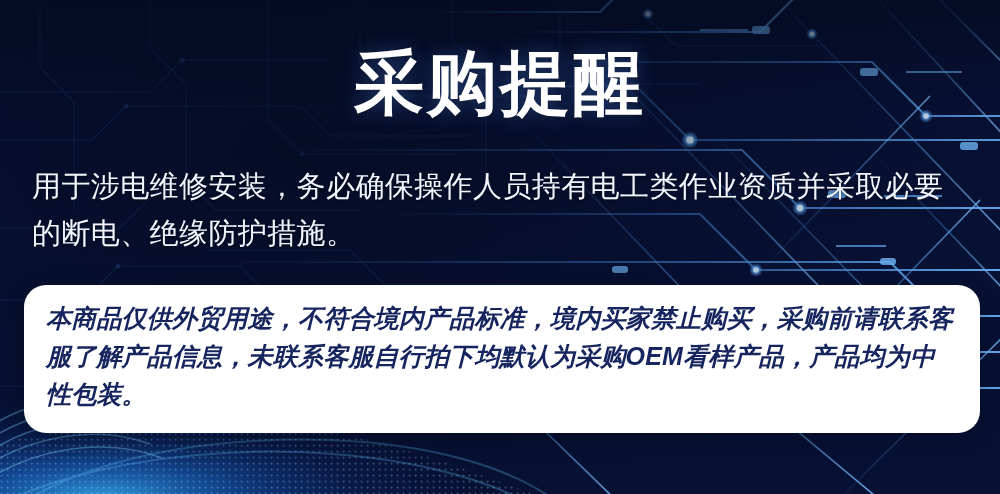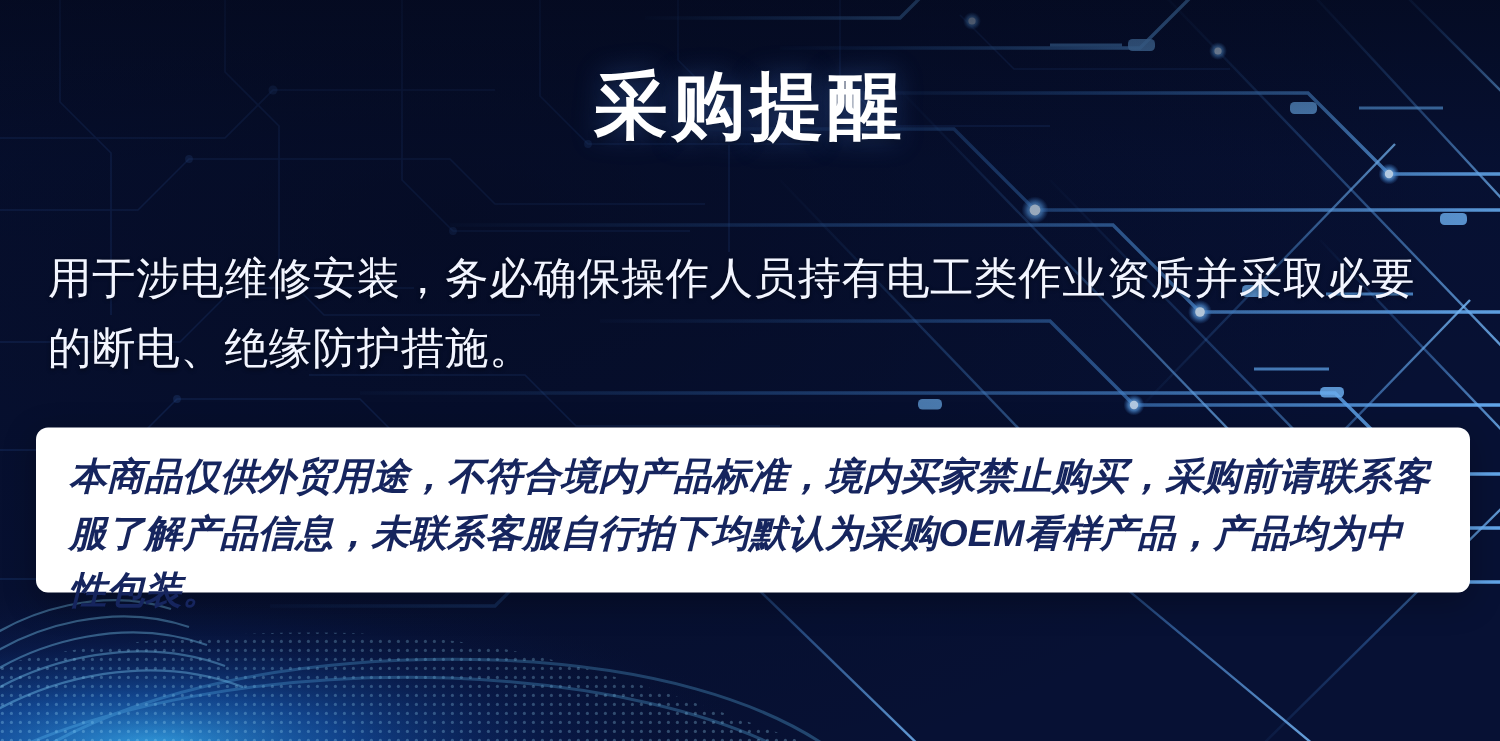--- a/index.html
+++ b/index.html
@@ -57,21 +57,21 @@
     height: 494px;
   }
 
   
   .title {
     position: absolute;
     top: 44px;
     left: 0;
     width: 1000px;
     text-align: center;
-    font-size: 49px;
+    font-size: 70px;
     line-height: 1.12;
     font-weight: 700;
     color: #ffffff;
     letter-spacing: 3px;
     text-shadow: 0 0 18px rgba(90,150,255,0.35), 0 2px 4px rgba(0,0,0,0.35);
     white-space: nowrap;
   }
 
   
   .intro {
@@ -85,24 +85,24 @@
     letter-spacing: 0.4px;
     text-shadow: 0 1px 3px rgba(0,0,0,0.45);
   }
 
   
   .notice-card {
     position: absolute;
     left: 24px;
     top: 285px;
     width: 956px;
-    height: 110px;
+    height: 148px;
     box-sizing: border-box;
     background: #ffffff;
-    border-radius: 8px;
+    border-radius: 22px;
     padding: 14px 22px 14px 22px;
     box-shadow: 0 6px 22px rgba(0,0,0,0.28);
   }
 
   .notice-text {
     font-size: 25px;
     line-height: 1.52;
     font-weight: 700;
     font-style: italic;
     color: #16255e;

